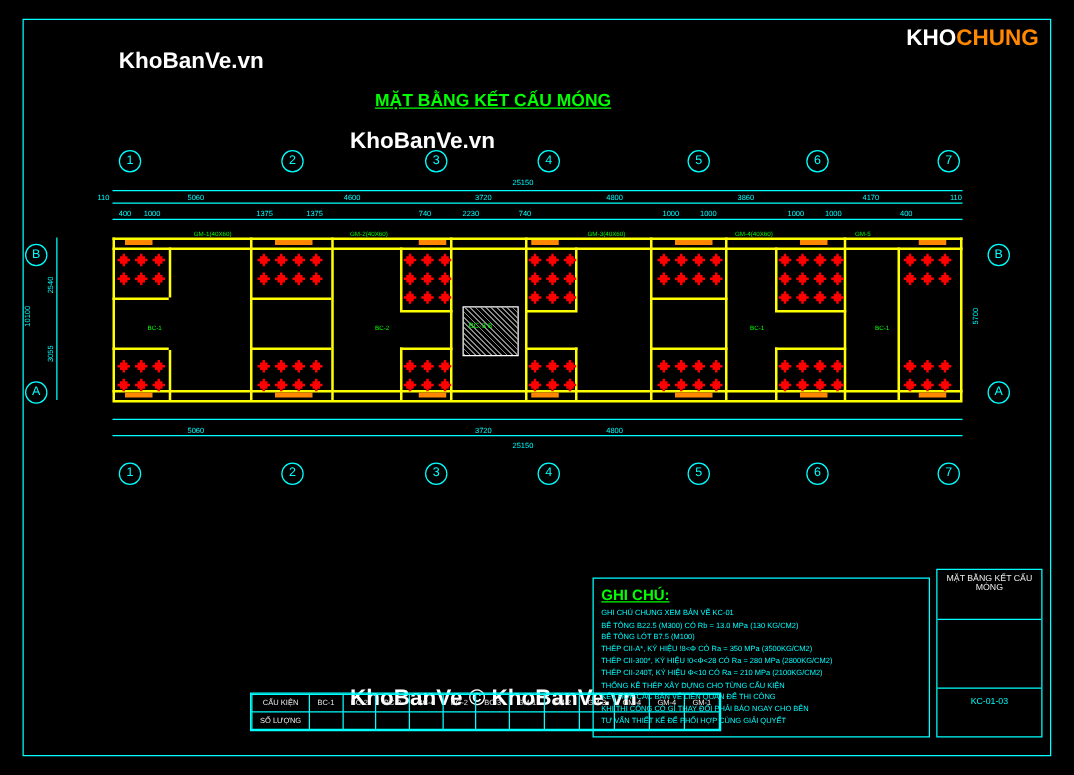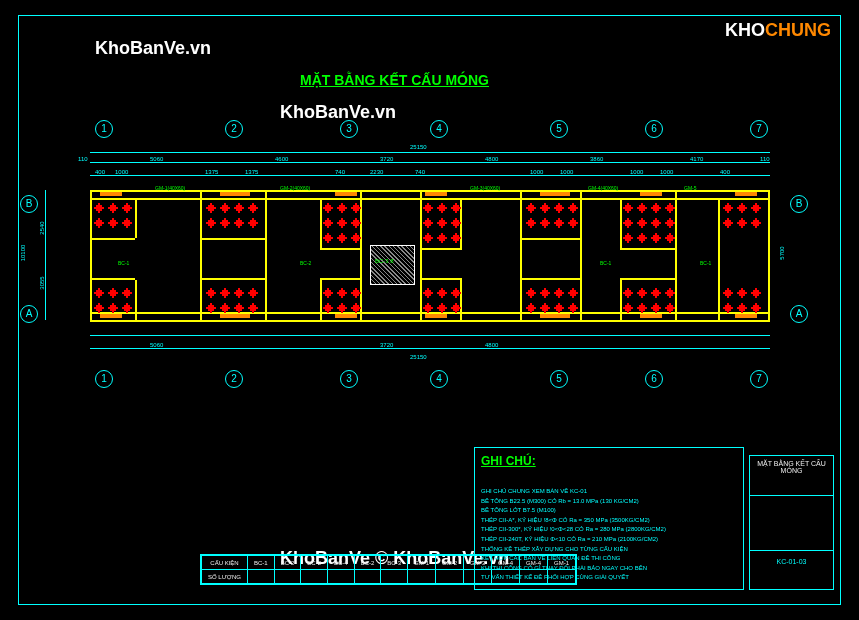--- a/index.html
+++ b/index.html
@@ -16,21 +16,21 @@
   .tick { position:absolute; background:#00ffff; }
   .dim { position:absolute; color:#00ffff; font-size:6px; white-space:nowrap; }
   .found-line { position:absolute; background:#ffff00; }
   .pile { position:absolute; width:6px; height:6px; background:#ff0000; }
   .pile::before, .pile::after { content:''; position:absolute; background:#ff0000; }
   .pile::before { left:2px; top:-2px; width:2px; height:10px; }
   .pile::after { top:2px; left:-2px; height:2px; width:10px; }
   .beam-lbl { position:absolute; color:#00ff00; font-size:5px; }
   .hatch { position:absolute; background:repeating-linear-gradient(45deg,#888 0,#888 1px,transparent 1px,transparent 3px); border:1px solid #fff; }
   .notes { position:absolute; right:115px; bottom:30px; width:270px; border:1px solid #00ffff; padding:6px; }
-  .notes-title { color:#00ff00; font-size:12px; font-weight:bold; text-decoration:underline; margin-bottom:19px; }
+  .notes-title { color:#00ff00; font-size:12px; font-weight:bold; text-decoration:underline; margin-bottom:4px; }
   .note-line { color:#00ffff; font-size:6px; line-height:1.6; }
   .tbox { position:absolute; right:25px; bottom:30px; width:85px; height:135px; border:1px solid #00ffff; }
   .tbox-row { border-bottom:1px solid #00ffff; height:40px; padding:4px; }
   .tbox-t { color:#eee; font-size:7px; text-align:center; }
   .tbox-c { color:#00ffff; font-size:7px; text-align:center; margin-top:3px; }
   .sched { position:absolute; left:200px; bottom:35px; border:1px solid #00ffff; }
   .sched table { border-collapse:collapse; }
   .sched td { border:1px solid #00ffff; color:#eee; font-size:6px; padding:2px 6px; text-align:center; height:14px; }
 </style>
 </head>

